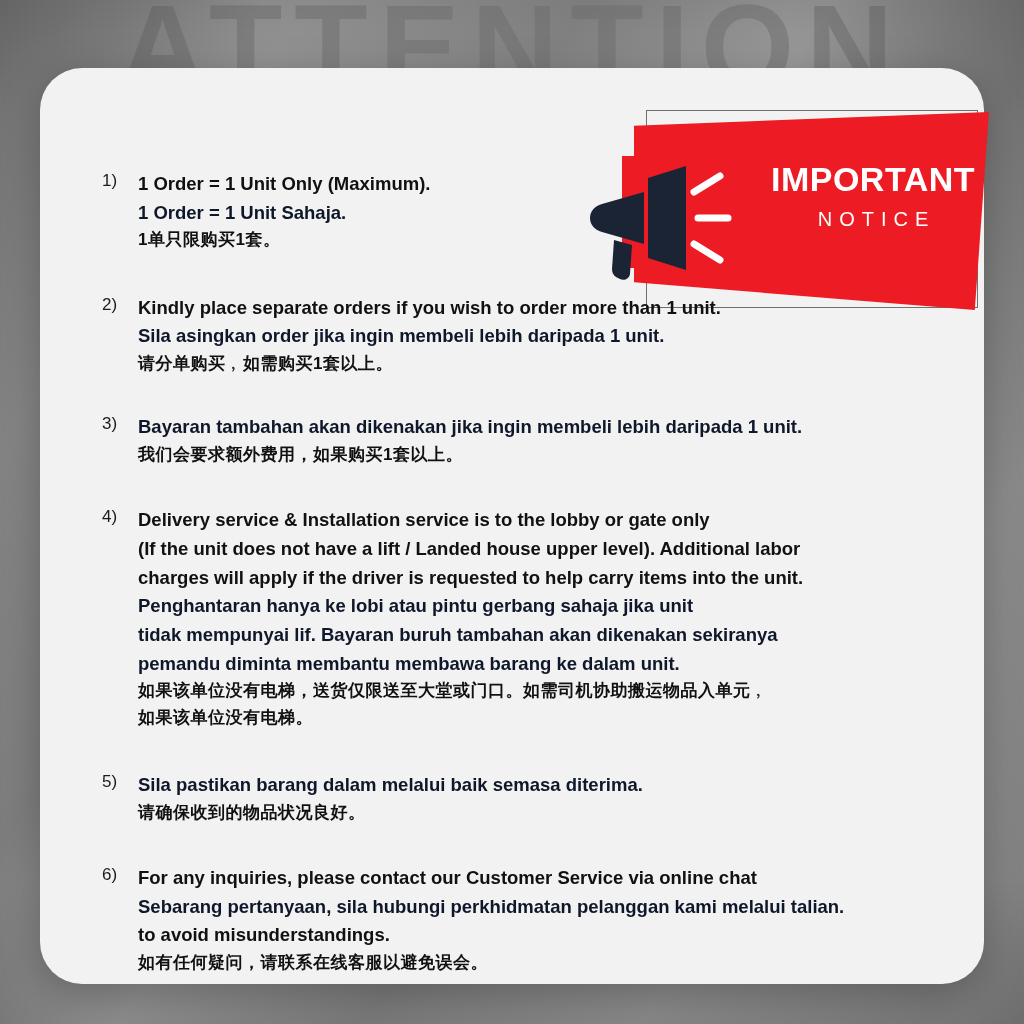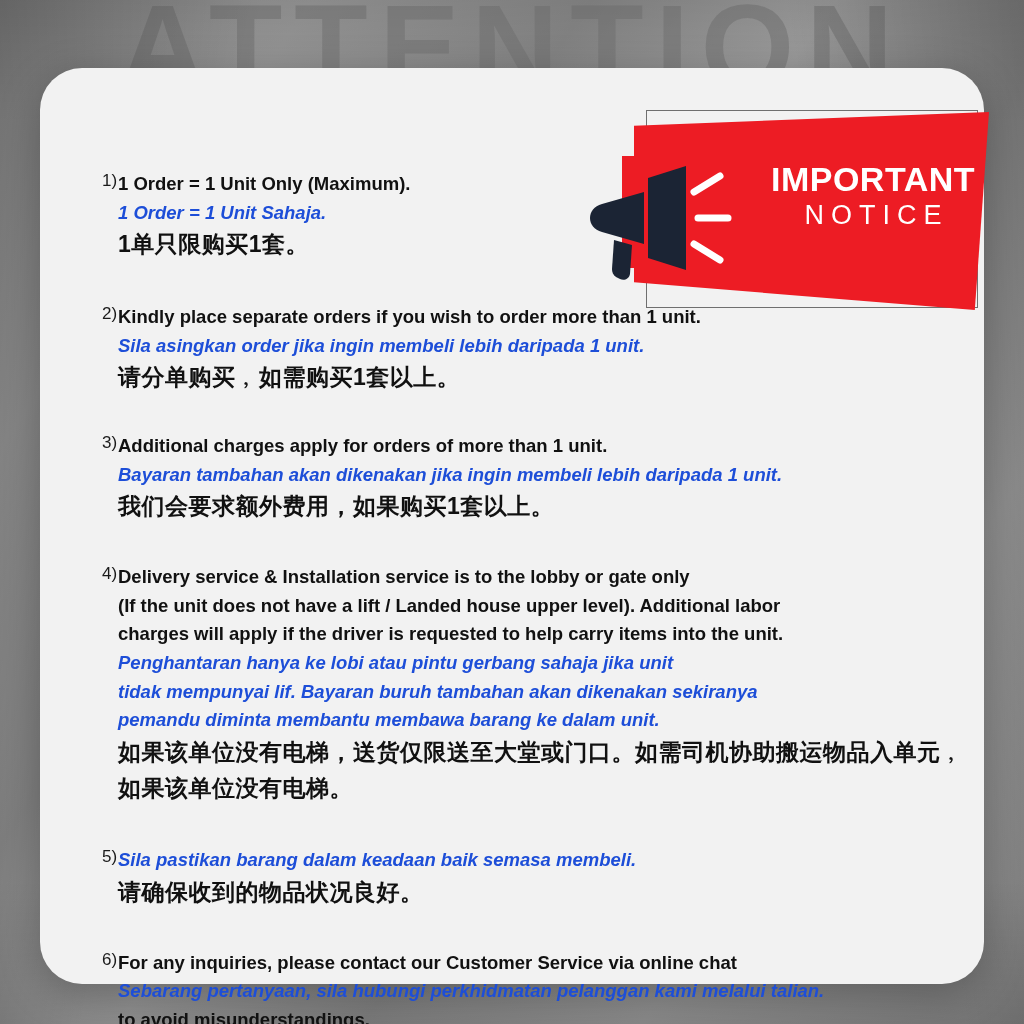--- a/index.html
+++ b/index.html
@@ -104,24 +104,24 @@
     text-align: center;
     color: #ffffff;
   }
   #banner-title {
     font-size: 34px;
     font-weight: bold;
     letter-spacing: 0.5px;
     line-height: 1.05;
   }
   #banner-sub {
-    font-size: 27px;
+    font-size: 20px;
     font-weight: 400;
     letter-spacing: 7px;
-    margin-top: 2px;
+    margin-top: 10px;
     padding-left: 7px;
   }
   #megaphone {
     position: absolute;
     left: 6px;
     top: 48px;
     width: 150px;
     height: 130px;
   }
 
@@ -139,33 +139,33 @@
   .num {
     position: absolute;
     left: 0;
     top: 1px;
     width: 30px;
     font-size: 17px;
     color: #1b1b1b;
     font-weight: 400;
   }
   .lines {
-    margin-left: 16px;
+    margin-left: 36px;
   }
   .ln {
     font-size: 18.5px;
     font-weight: bold;
     line-height: 1.55;
     white-space: pre;
   }
   .en { color: #111111; }
-  .ms { color: #1d4ed8; font-style: italic; }
+  .ms { color: #0f172a; }
   .zh {
     color: #111111;
-    font-size: 23px;
+    font-size: 17px;
     letter-spacing: 0.5px;
   }
 
   
   #item-1 { margin-top: 0; margin-bottom: 40px; }
   #item-2 { margin-bottom: 36px; }
   #item-3 { margin-bottom: 38px; }
   #item-4 { margin-bottom: 40px; }
   #item-5 { margin-bottom: 38px; }
   #item-6 { margin-bottom: 0; }
@@ -220,21 +220,20 @@
         <div class="lines">
           <div class="ln en">Kindly place separate orders if you wish to order more than 1 unit.</div>
           <div class="ln ms">Sila asingkan order jika ingin membeli lebih daripada 1 unit.</div>
           <div class="ln zh">请分单购买﹐如需购买1套以上。</div>
         </div>
       </div>
 
       <div class="item" id="item-3">
         <div class="num">3)</div>
         <div class="lines">
-          <div class="ln en">Additional charges apply for orders of more than 1 unit.</div>
           <div class="ln ms">Bayaran tambahan akan dikenakan jika ingin membeli lebih daripada 1 unit.</div>
           <div class="ln zh">我们会要求额外费用，如果购买1套以上。</div>
         </div>
       </div>
 
       <div class="item" id="item-4">
         <div class="num">4)</div>
         <div class="lines">
           <div class="ln en">Delivery service &amp; Installation service is to the lobby or gate only</div>
           <div class="ln en">(If the unit does not have a lift / Landed house upper level). Additional labor</div>
@@ -243,21 +242,21 @@
           <div class="ln ms">tidak mempunyai lif. Bayaran buruh tambahan akan dikenakan sekiranya</div>
           <div class="ln ms">pemandu diminta membantu membawa barang ke dalam unit.</div>
           <div class="ln zh">如果该单位没有电梯，送货仅限送至大堂或门口。如需司机协助搬运物品入单元﹐</div>
           <div class="ln zh">如果该单位没有电梯。</div>
         </div>
       </div>
 
       <div class="item" id="item-5">
         <div class="num">5)</div>
         <div class="lines">
-          <div class="ln ms">Sila pastikan barang dalam keadaan baik semasa membeli.</div>
+          <div class="ln ms">Sila pastikan barang dalam melalui baik semasa diterima.</div>
           <div class="ln zh">请确保收到的物品状况良好。</div>
         </div>
       </div>
 
       <div class="item" id="item-6">
         <div class="num">6)</div>
         <div class="lines">
           <div class="ln en">For any inquiries, please contact our Customer Service via online chat</div>
           <div class="ln ms">Sebarang pertanyaan, sila hubungi perkhidmatan pelanggan kami melalui talian.</div>
           <div class="ln en">to avoid misunderstandings.</div>

